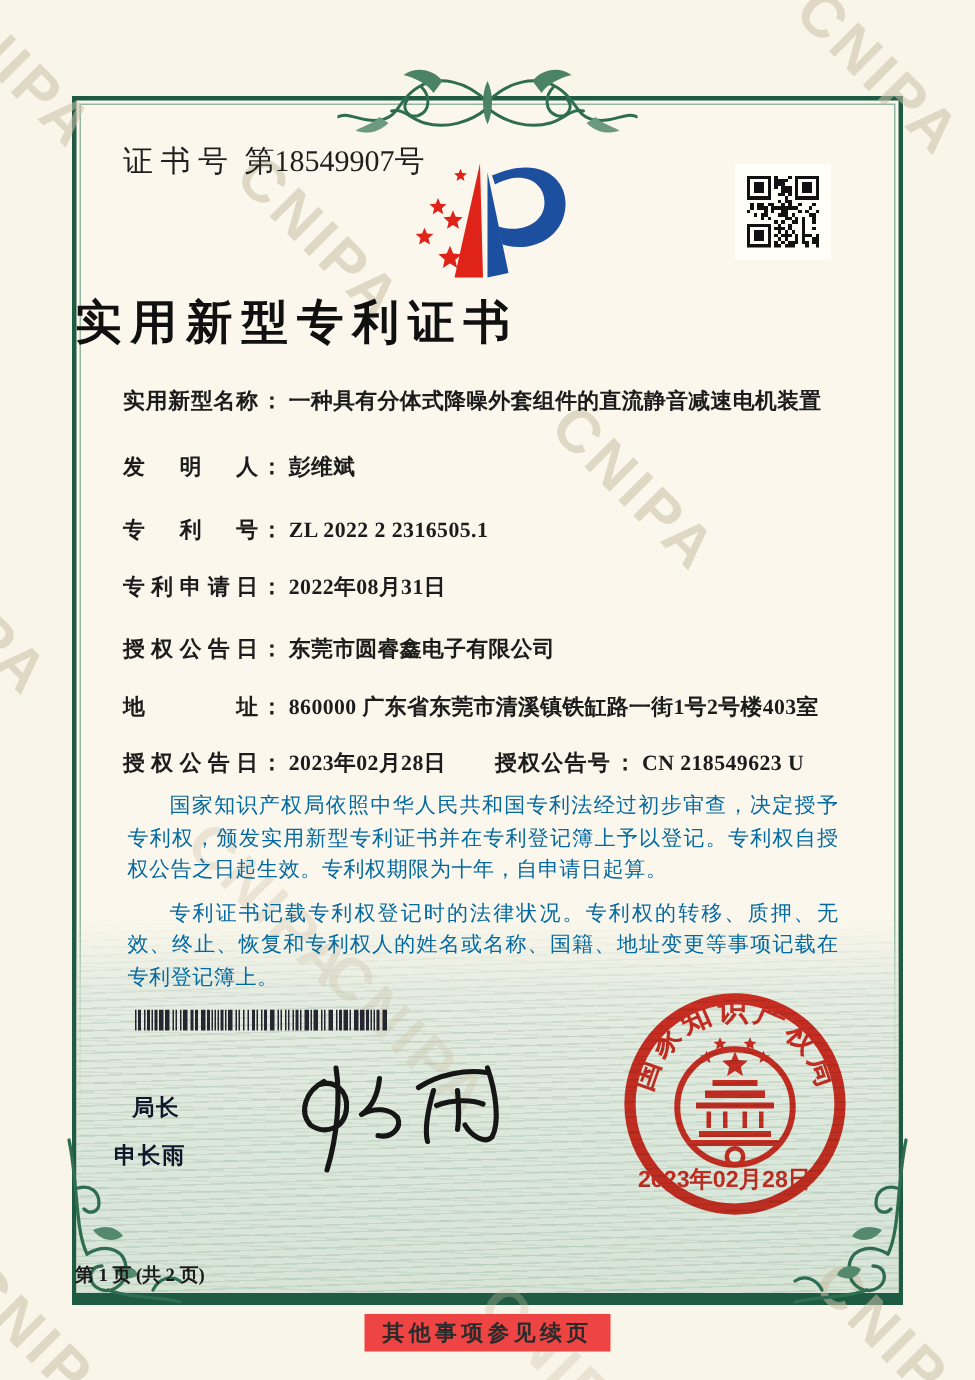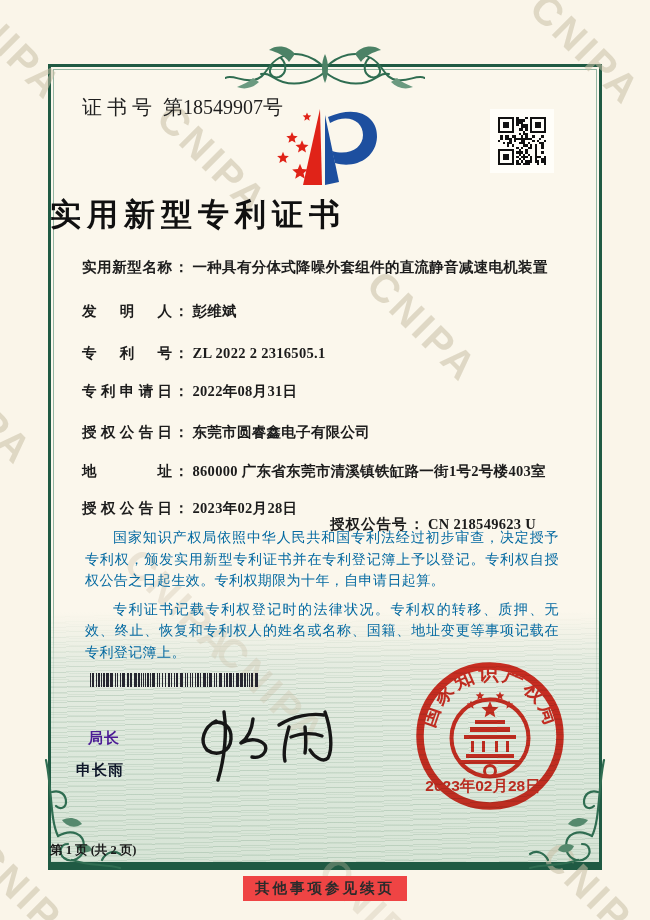--- a/index.html
+++ b/index.html
@@ -49,32 +49,32 @@
   .title{
     position:absolute; left:50px; top:194px; width:550px; z-index:2;
     font-size:31px; font-weight:700; letter-spacing:6px;
     color:#101010;
   }
   
   .row{position:absolute; left:82px; width:480px; z-index:2; font-size:14.5px; font-weight:600; color:#1c1c1c;}
   .f-label{display:inline-block; width:90px; text-align:justify; text-align-last:justify; vertical-align:top;}
   .f-colon{margin:0 4px 0 2px;}
   .f-value{letter-spacing:.3px;margin-top:44px;}
-  .grant2{position:absolute; left:248px; top:16px; white-space:nowrap;}
+  .grant2{position:absolute; left:248px; top:0; white-space:nowrap;}
   .grant2 .f-label{width:auto; letter-spacing:1px;}
   
   .paras{position:absolute; left:85px; top:527px; width:474px; z-index:2;}
   .paras p{
     margin:0 0 7px 0; font-size:14px; line-height:21.5px; letter-spacing:.4px;
     text-indent:2em; color:#0369a1; text-align:justify;
   }
   
   .barcode{position:absolute; left:90px; top:673px; z-index:2;}
   .director-label{position:absolute; left:88px; top:729px; z-index:2;
-    font:600 15px "Liberation Sans","DejaVu Sans",sans-serif; color:#4c1d95; letter-spacing:1px;}
+    font:600 15px "Liberation Sans","DejaVu Sans",sans-serif; color:#0f172a; letter-spacing:1px;}
   .director-name{position:absolute; left:76px; top:761px; z-index:2;
     font:600 15px "Liberation Sans","DejaVu Sans",sans-serif; color:#0f172a; letter-spacing:1px;}
   .sig-overlay{position:absolute; left:0; top:0; z-index:3; pointer-events:none;}
   .seal{position:absolute; left:404px; top:650px; z-index:3; opacity:.94; mix-blend-mode:multiply;}
   .page-num{position:absolute; left:50px; top:842px; width:550px; z-index:2;
     font-size:12.5px; font-weight:600; color:#1a1a1a;}
   .note{position:absolute; left:50px; top:876px; width:550px; z-index:2; text-align:center;}
   .note span{display:inline-block; background:#ef4444; padding:3px 12px;
     font-size:14.5px; letter-spacing:3px; color:#2b2b2b;font-weight:bold;}
 </style>

